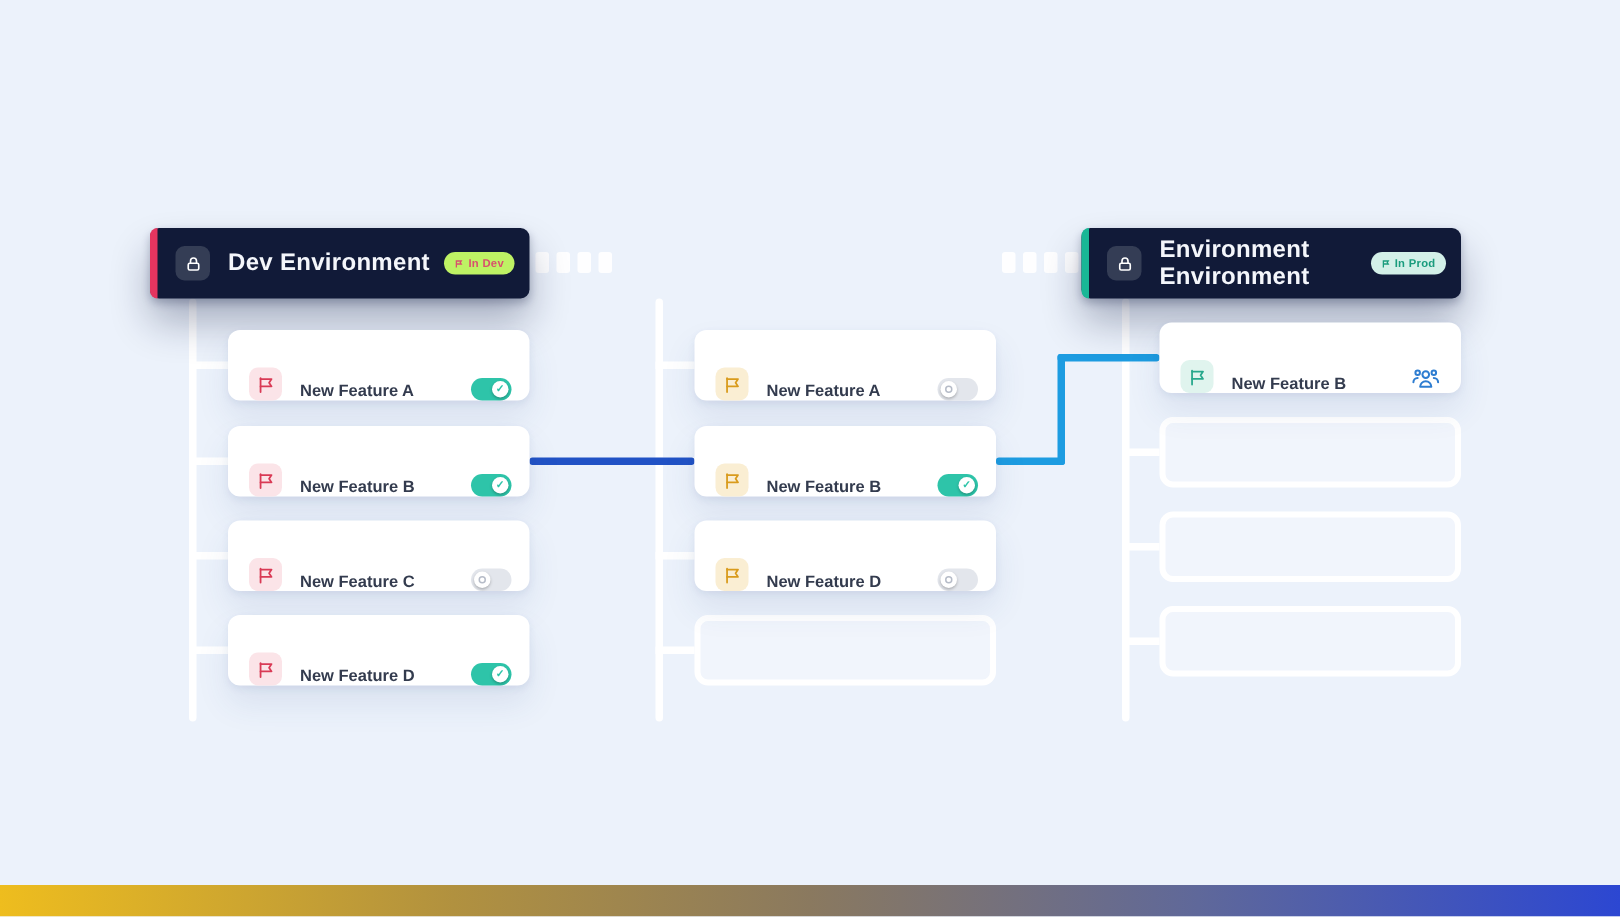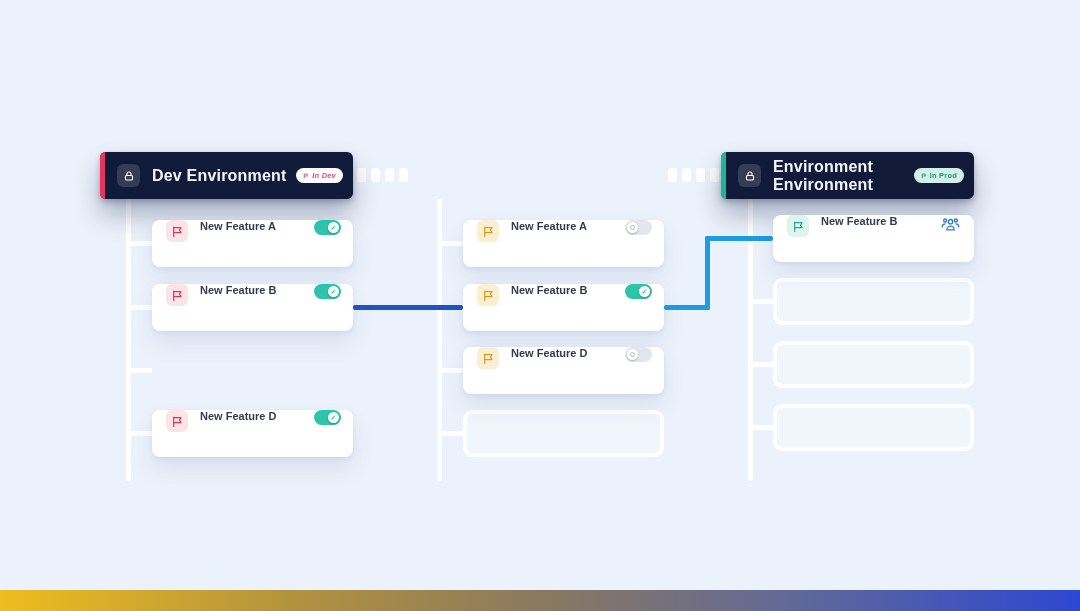--- a/index.html
+++ b/index.html
@@ -19,27 +19,27 @@
     display:flex;align-items:center;box-shadow:0 16px 26px rgba(12,22,64,.30),0 3px 6px rgba(12,22,64,.25);z-index:3;}
   .accent{position:absolute;left:0;top:0;bottom:0;width:5px;border-radius:6px 0 0 6px;}
   .env-header.dev .accent{background:#e5355f;}
   .env-header.stg .accent{background:#e89417;}
   .env-header.prod .accent{background:#19b796;}
   .lock-chip{width:23px;height:23px;margin-left:17px;border-radius:6px;background:#343d55;
     display:flex;align-items:center;justify-content:center;flex:none;}
   .env-title{margin-left:12px;font-size:16px;font-weight:700;color:#f4f6fb;letter-spacing:.2px;}
   .badge{position:absolute;right:10px;display:flex;align-items:center;gap:3px;border-radius:999px;
     padding:3px 7px;font-size:7.5px;font-weight:700;letter-spacing:.2px;}
-  .badge.dev{background:#ffffff;color:#d8506d;font-style:italic;}
+  .badge.dev{background:#bef264;color:#d8506d;}
   .badge.stg{background:#fbf0c8;color:#c2920d;}
   .badge.prod{background:#d3f0e8;color:#1a9c7d;}
 
   
   .card{position:absolute;width:201px;height:47px;background:#ffffff;border-radius:8px;
-    display:flex;align-items:flex-start;padding:0 12px 0 14px;box-sizing:border-box;
+    display:flex;align-items:flex-end;padding:0 12px 0 14px;box-sizing:border-box;
     box-shadow:0 12px 22px rgba(45,75,140,.10),0 2px 5px rgba(45,75,140,.08);z-index:3;}
   .chip{width:22px;height:22px;border-radius:6px;display:flex;align-items:center;justify-content:center;flex:none;}
   .chip.dev{background:#fbe4e8;color:#d93a55;}
   .chip.stg{background:#faeed3;color:#d99b1c;}
   .chip.prod{background:#e0f4ee;color:#27a88c;}
   .card .label{flex:1;margin-left:12px;font-size:11px;font-weight:600;color:#333b4e;}
 
   
   .toggle{position:relative;width:27px;height:15px;border-radius:9px;flex:none;}
   .toggle.on{background:#2ec4a9;}
@@ -135,20 +135,32 @@
         <svg viewBox="0 0 24 24" width="13" height="13" fill="none" stroke="currentColor" stroke-width="2.2" stroke-linecap="round" stroke-linejoin="round">
           <path d="M5 21V4"></path>
           <path d="M5 5h13.5l-3 4.5 3 4.5H5"></path>
         </svg>
       </span>
     <span class="label">New Feature B</span>
     <span class="toggle on">
         <span class="knob"></span>
       </span>
   </div>
+  <div class="card" style="left:152px;top:347px">
+    <span class="chip dev">
+        <svg viewBox="0 0 24 24" width="13" height="13" fill="none" stroke="currentColor" stroke-width="2.2" stroke-linecap="round" stroke-linejoin="round">
+          <path d="M5 21V4"></path>
+          <path d="M5 5h13.5l-3 4.5 3 4.5H5"></path>
+        </svg>
+      </span>
+    <span class="label">New Feature C</span>
+    <span class="toggle off">
+        <span class="knob"></span>
+      </span>
+  </div>
   <div class="card" style="left:152px;top:410px">
     <span class="chip dev">
         <svg viewBox="0 0 24 24" width="13" height="13" fill="none" stroke="currentColor" stroke-width="2.2" stroke-linecap="round" stroke-linejoin="round">
           <path d="M5 21V4"></path>
           <path d="M5 5h13.5l-3 4.5 3 4.5H5"></path>
         </svg>
       </span>
     <span class="label">New Feature D</span>
     <span class="toggle on">
         <span class="knob"></span>

